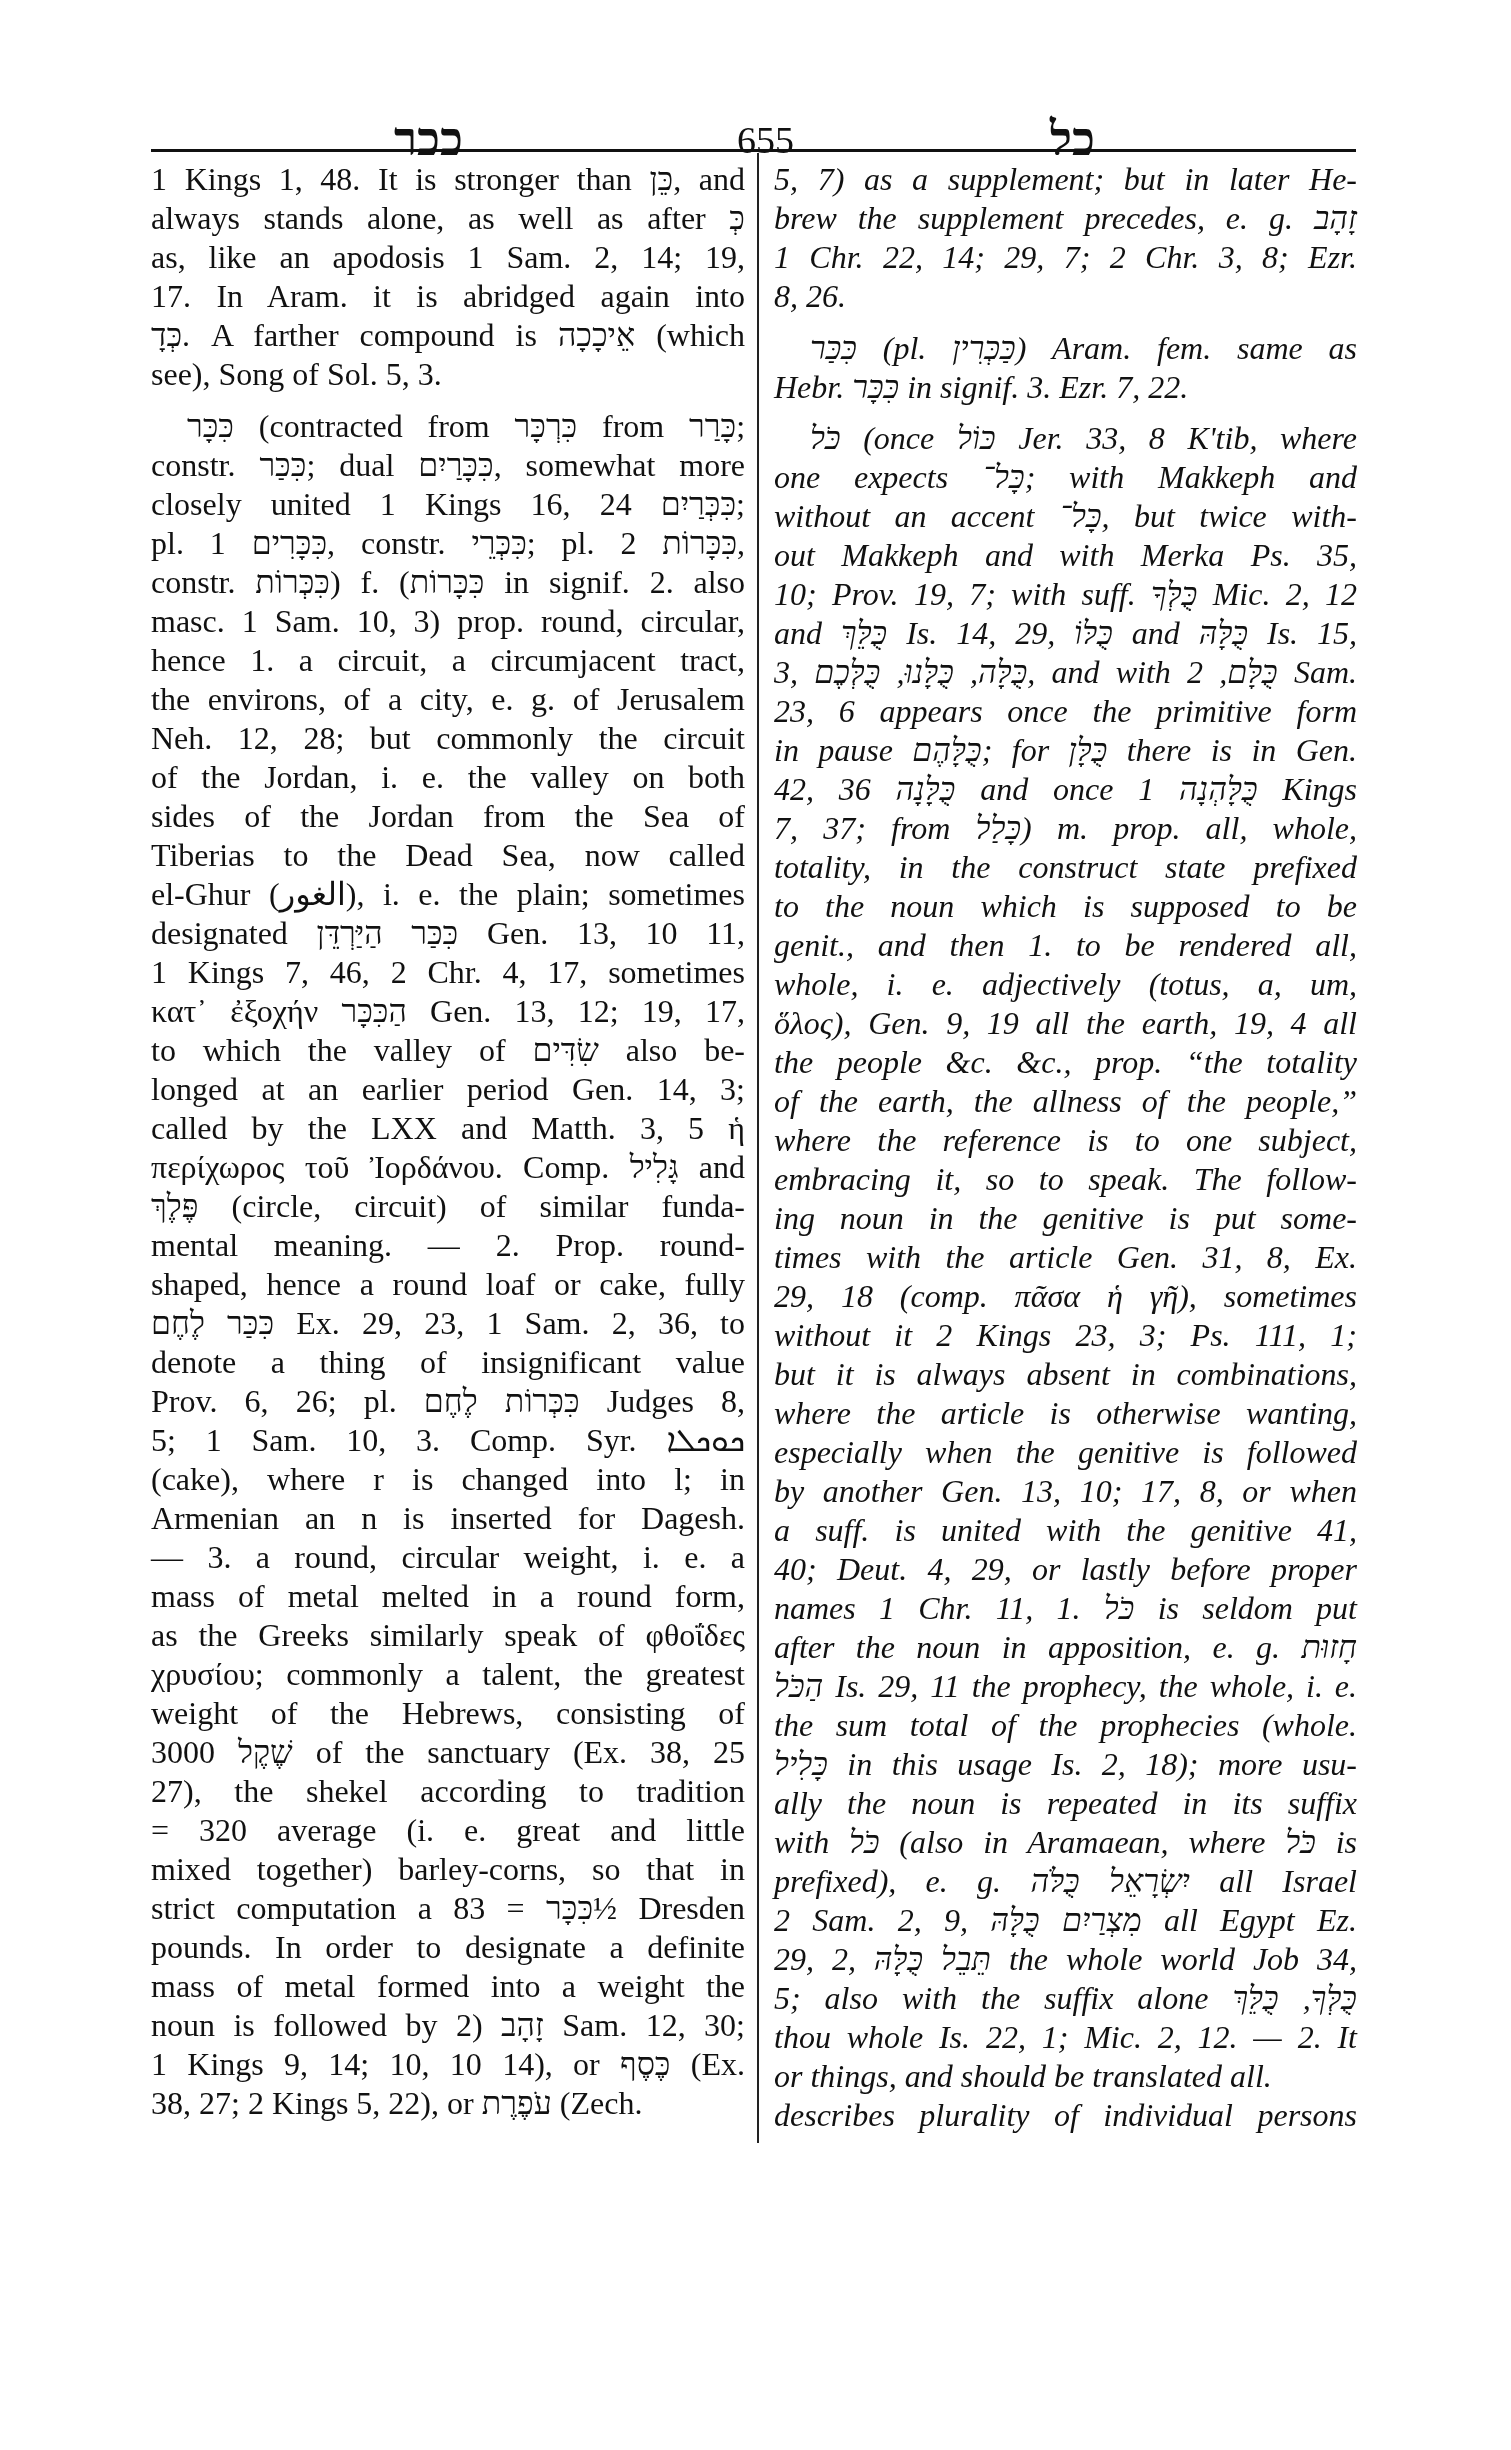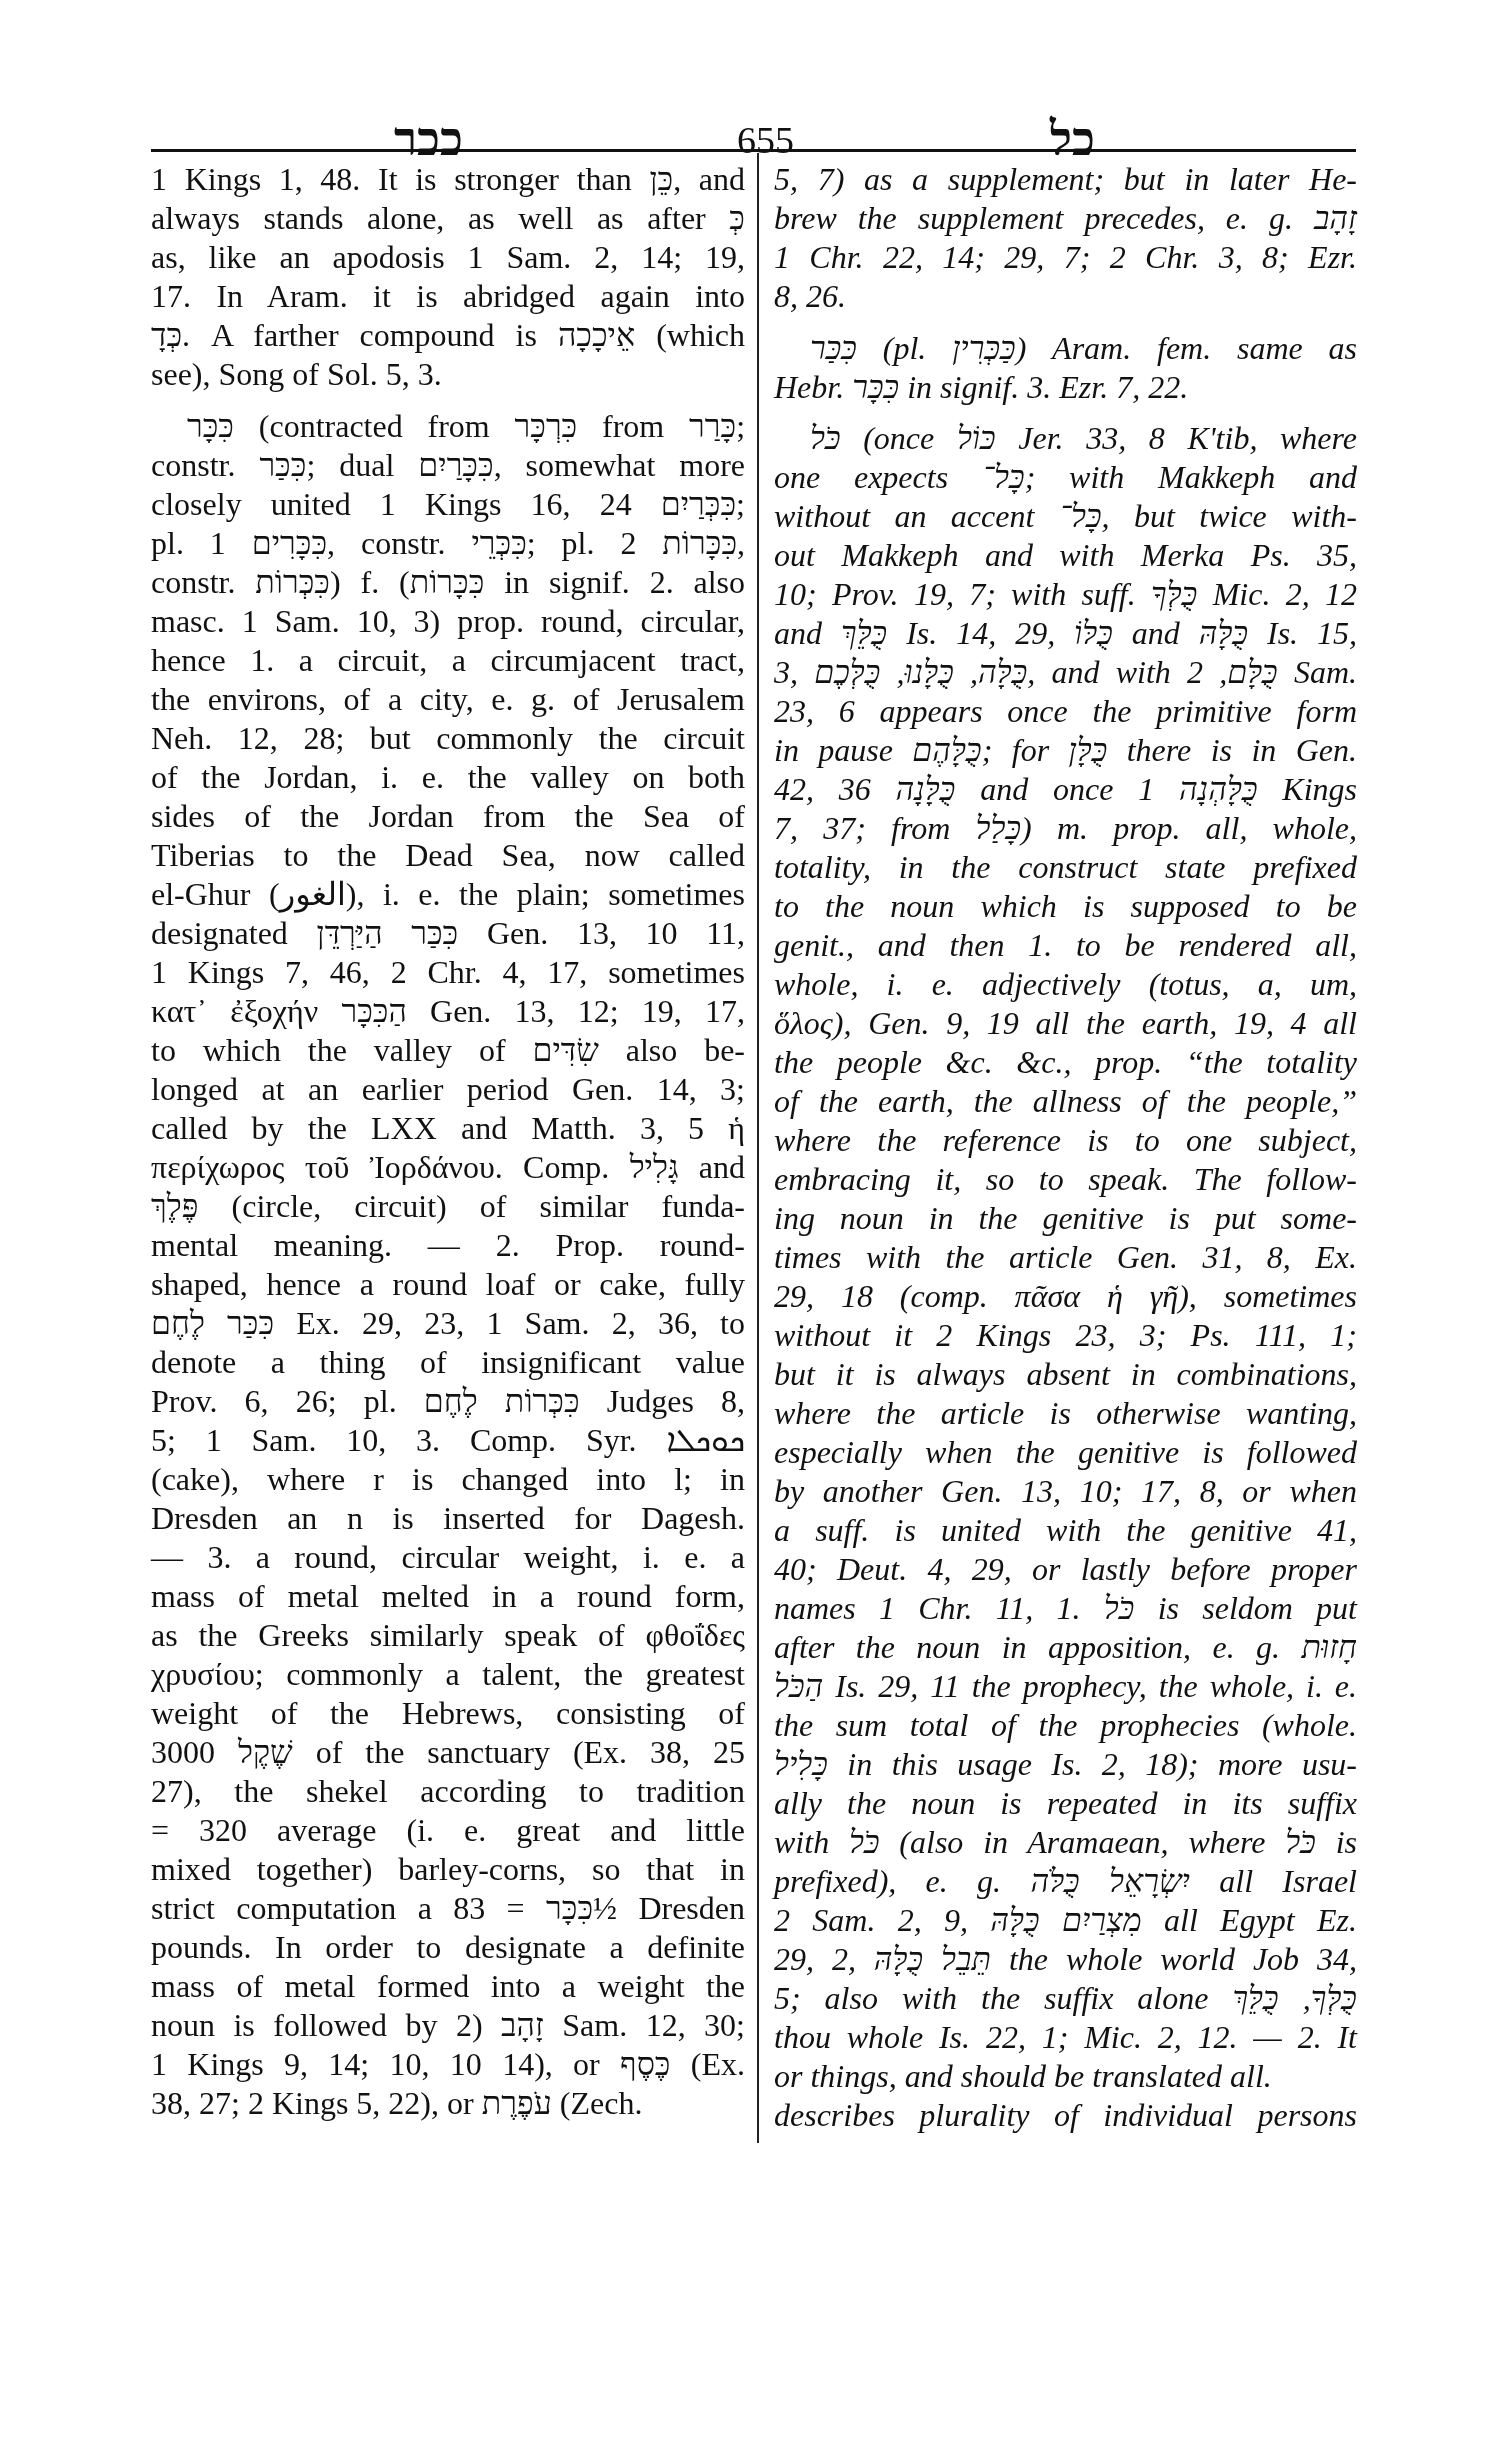--- a/index.html
+++ b/index.html
@@ -66,21 +66,21 @@
     <span class="line">called by the LXX and Matth. 3, 5 ἡ</span>
     <span class="line">περίχωρος τοῦ Ἰορδάνου. Comp. גָּלִיל and</span>
     <span class="line">פֶּלֶךְ (circle, circuit) of similar funda-</span>
     <span class="line">mental meaning. — 2. Prop. round-</span>
     <span class="line">shaped, hence a round loaf or cake, fully</span>
     <span class="line">כִּכַּר לֶחֶם Ex. 29, 23, 1 Sam. 2, 36, to</span>
     <span class="line">denote a thing of insignificant value</span>
     <span class="line">Prov. 6, 26; pl. כִּכְּרוֹת לֶחֶם Judges 8,</span>
     <span class="line">5; 1 Sam. 10, 3. Comp. Syr. ܟܘܟܠܐ</span>
     <span class="line">(cake), where r is changed into l; in</span>
-    <span class="line">Dresden an n is inserted for Dagesh.</span>
+    <span class="line">Armenian an n is inserted for Dagesh.</span>
     <span class="line">— 3. a round, circular weight, i. e. a</span>
     <span class="line">mass of metal melted in a round form,</span>
     <span class="line">as the Greeks similarly speak of φθοΐδες</span>
     <span class="line">χρυσίου; commonly a talent, the greatest</span>
     <span class="line">weight of the Hebrews, consisting of</span>
     <span class="line">3000 שֶׁקֶל of the sanctuary (Ex. 38, 25</span>
     <span class="line">27), the shekel according to tradition</span>
     <span class="line">= 320 average (i. e. great and little</span>
     <span class="line">mixed together) barley-corns, so that in</span>
     <span class="line">strict computation a כִּכָּר = 83½ Dresden</span>

